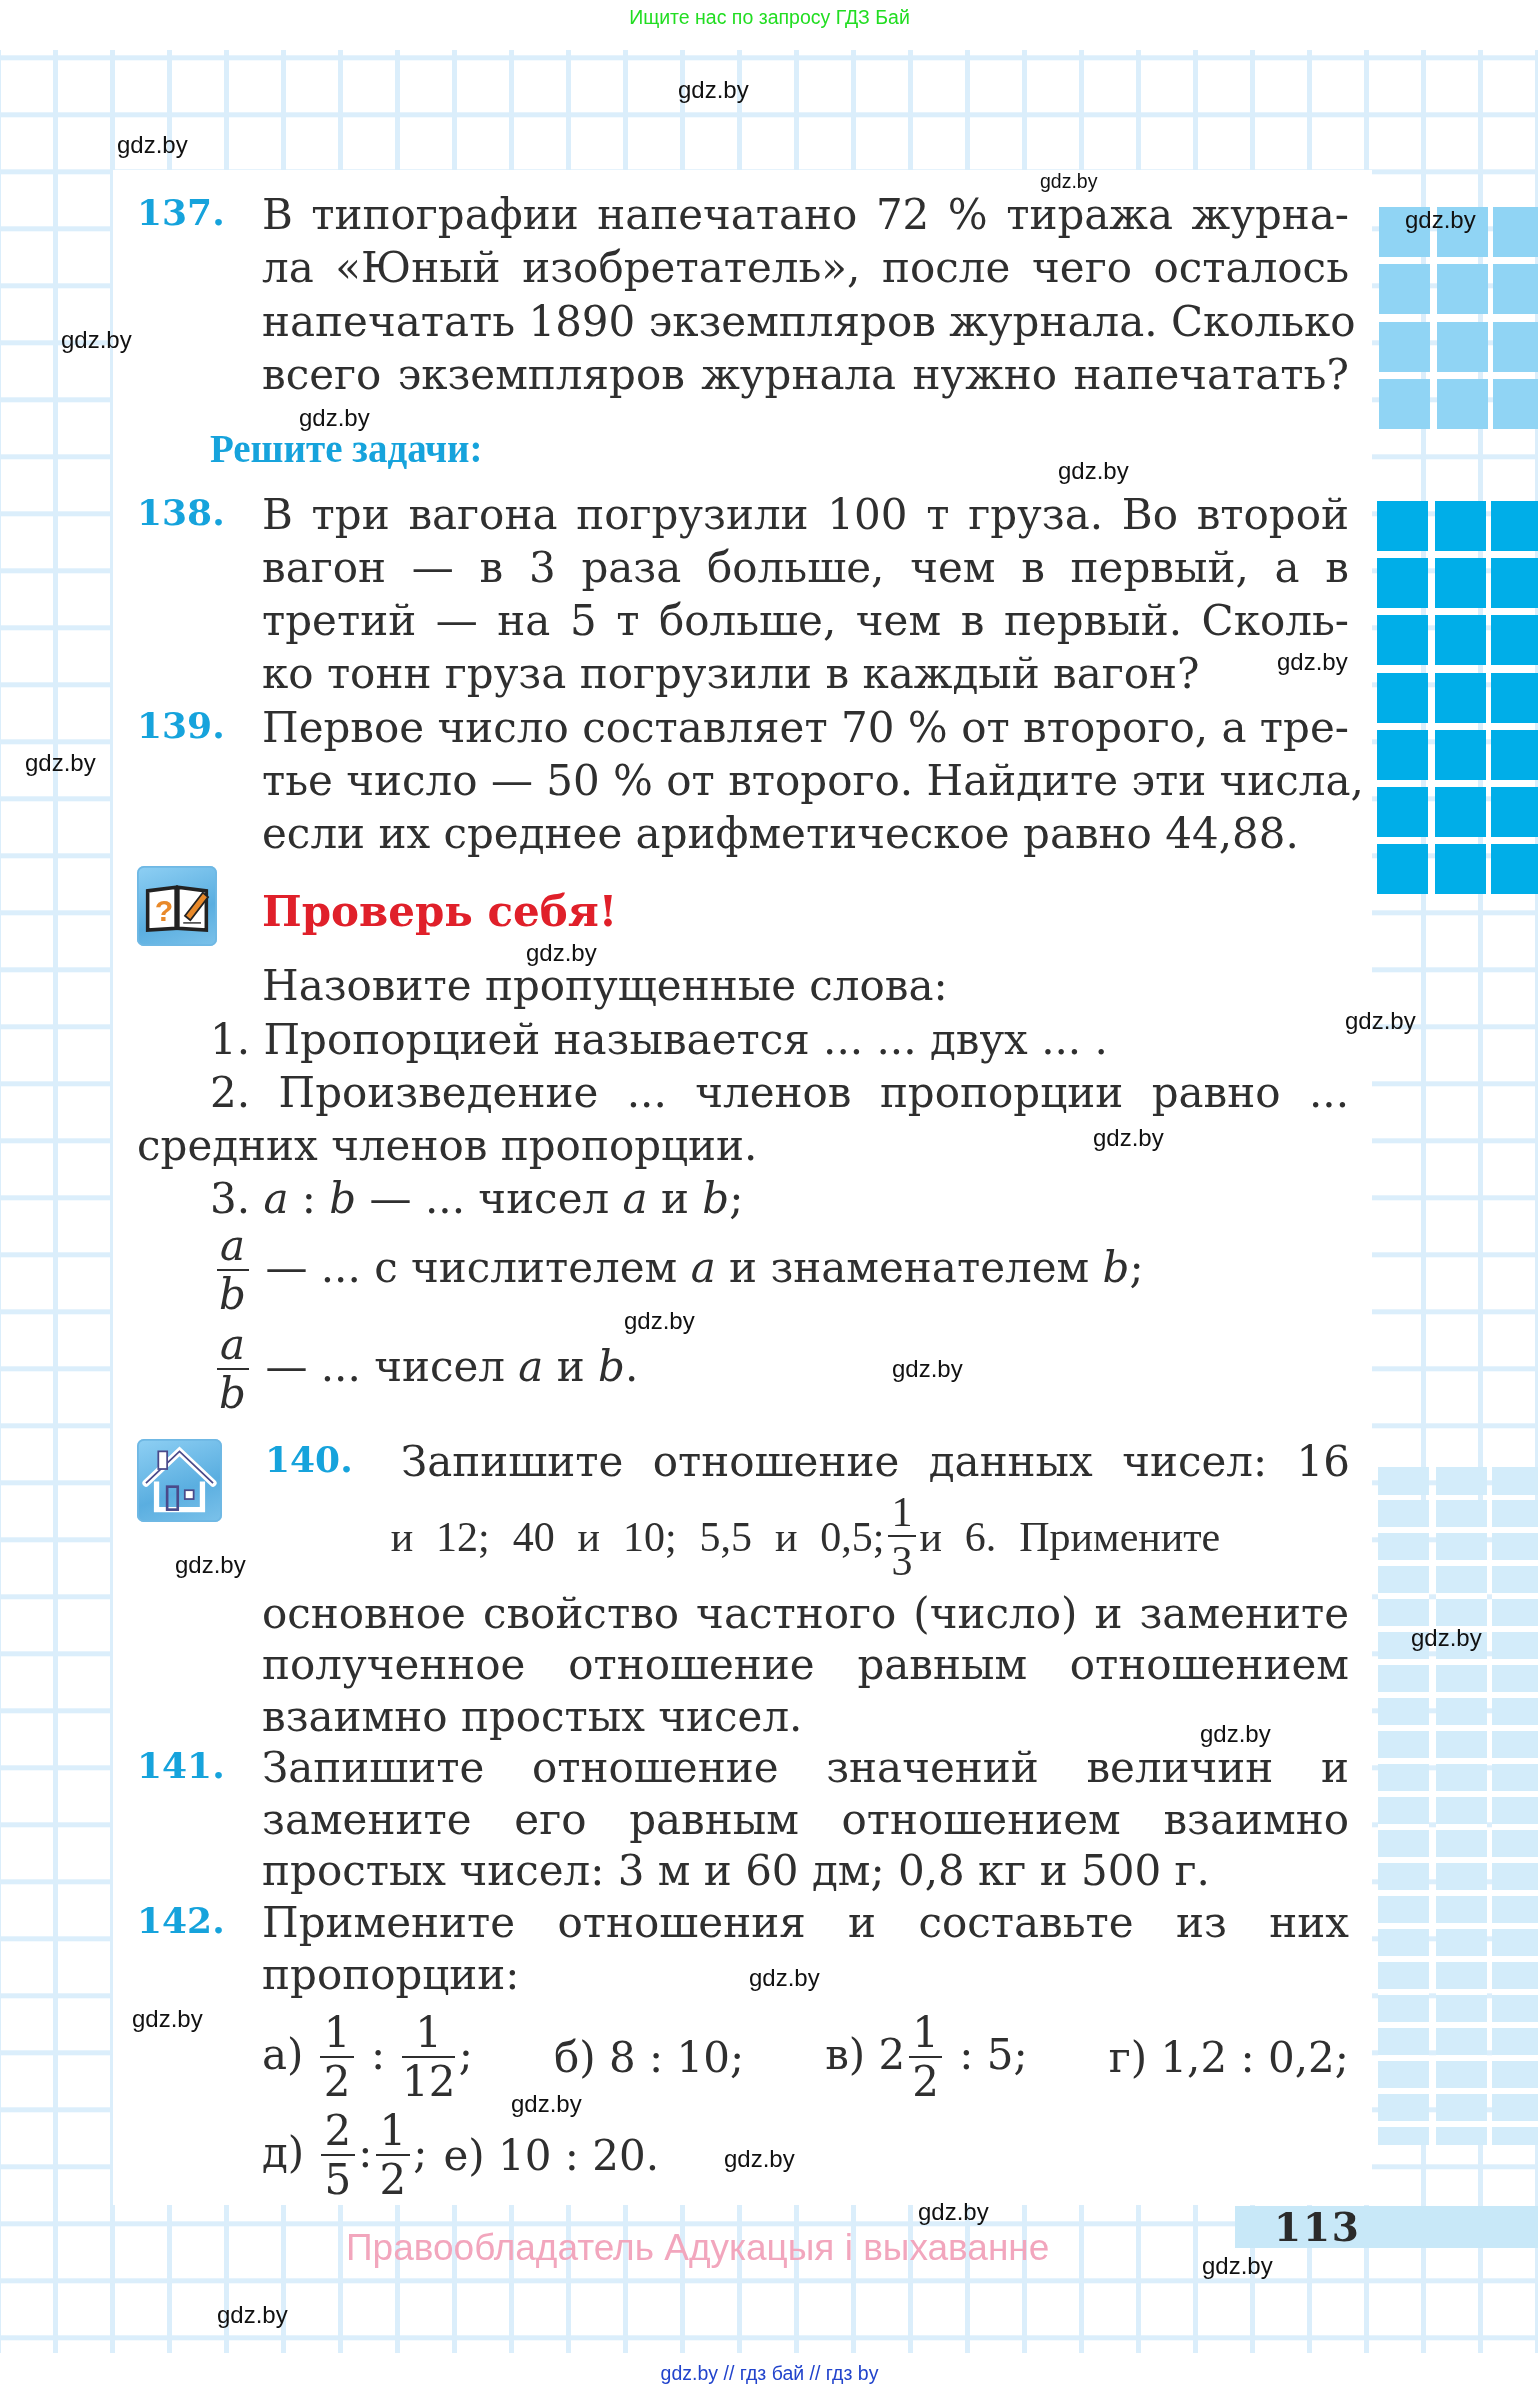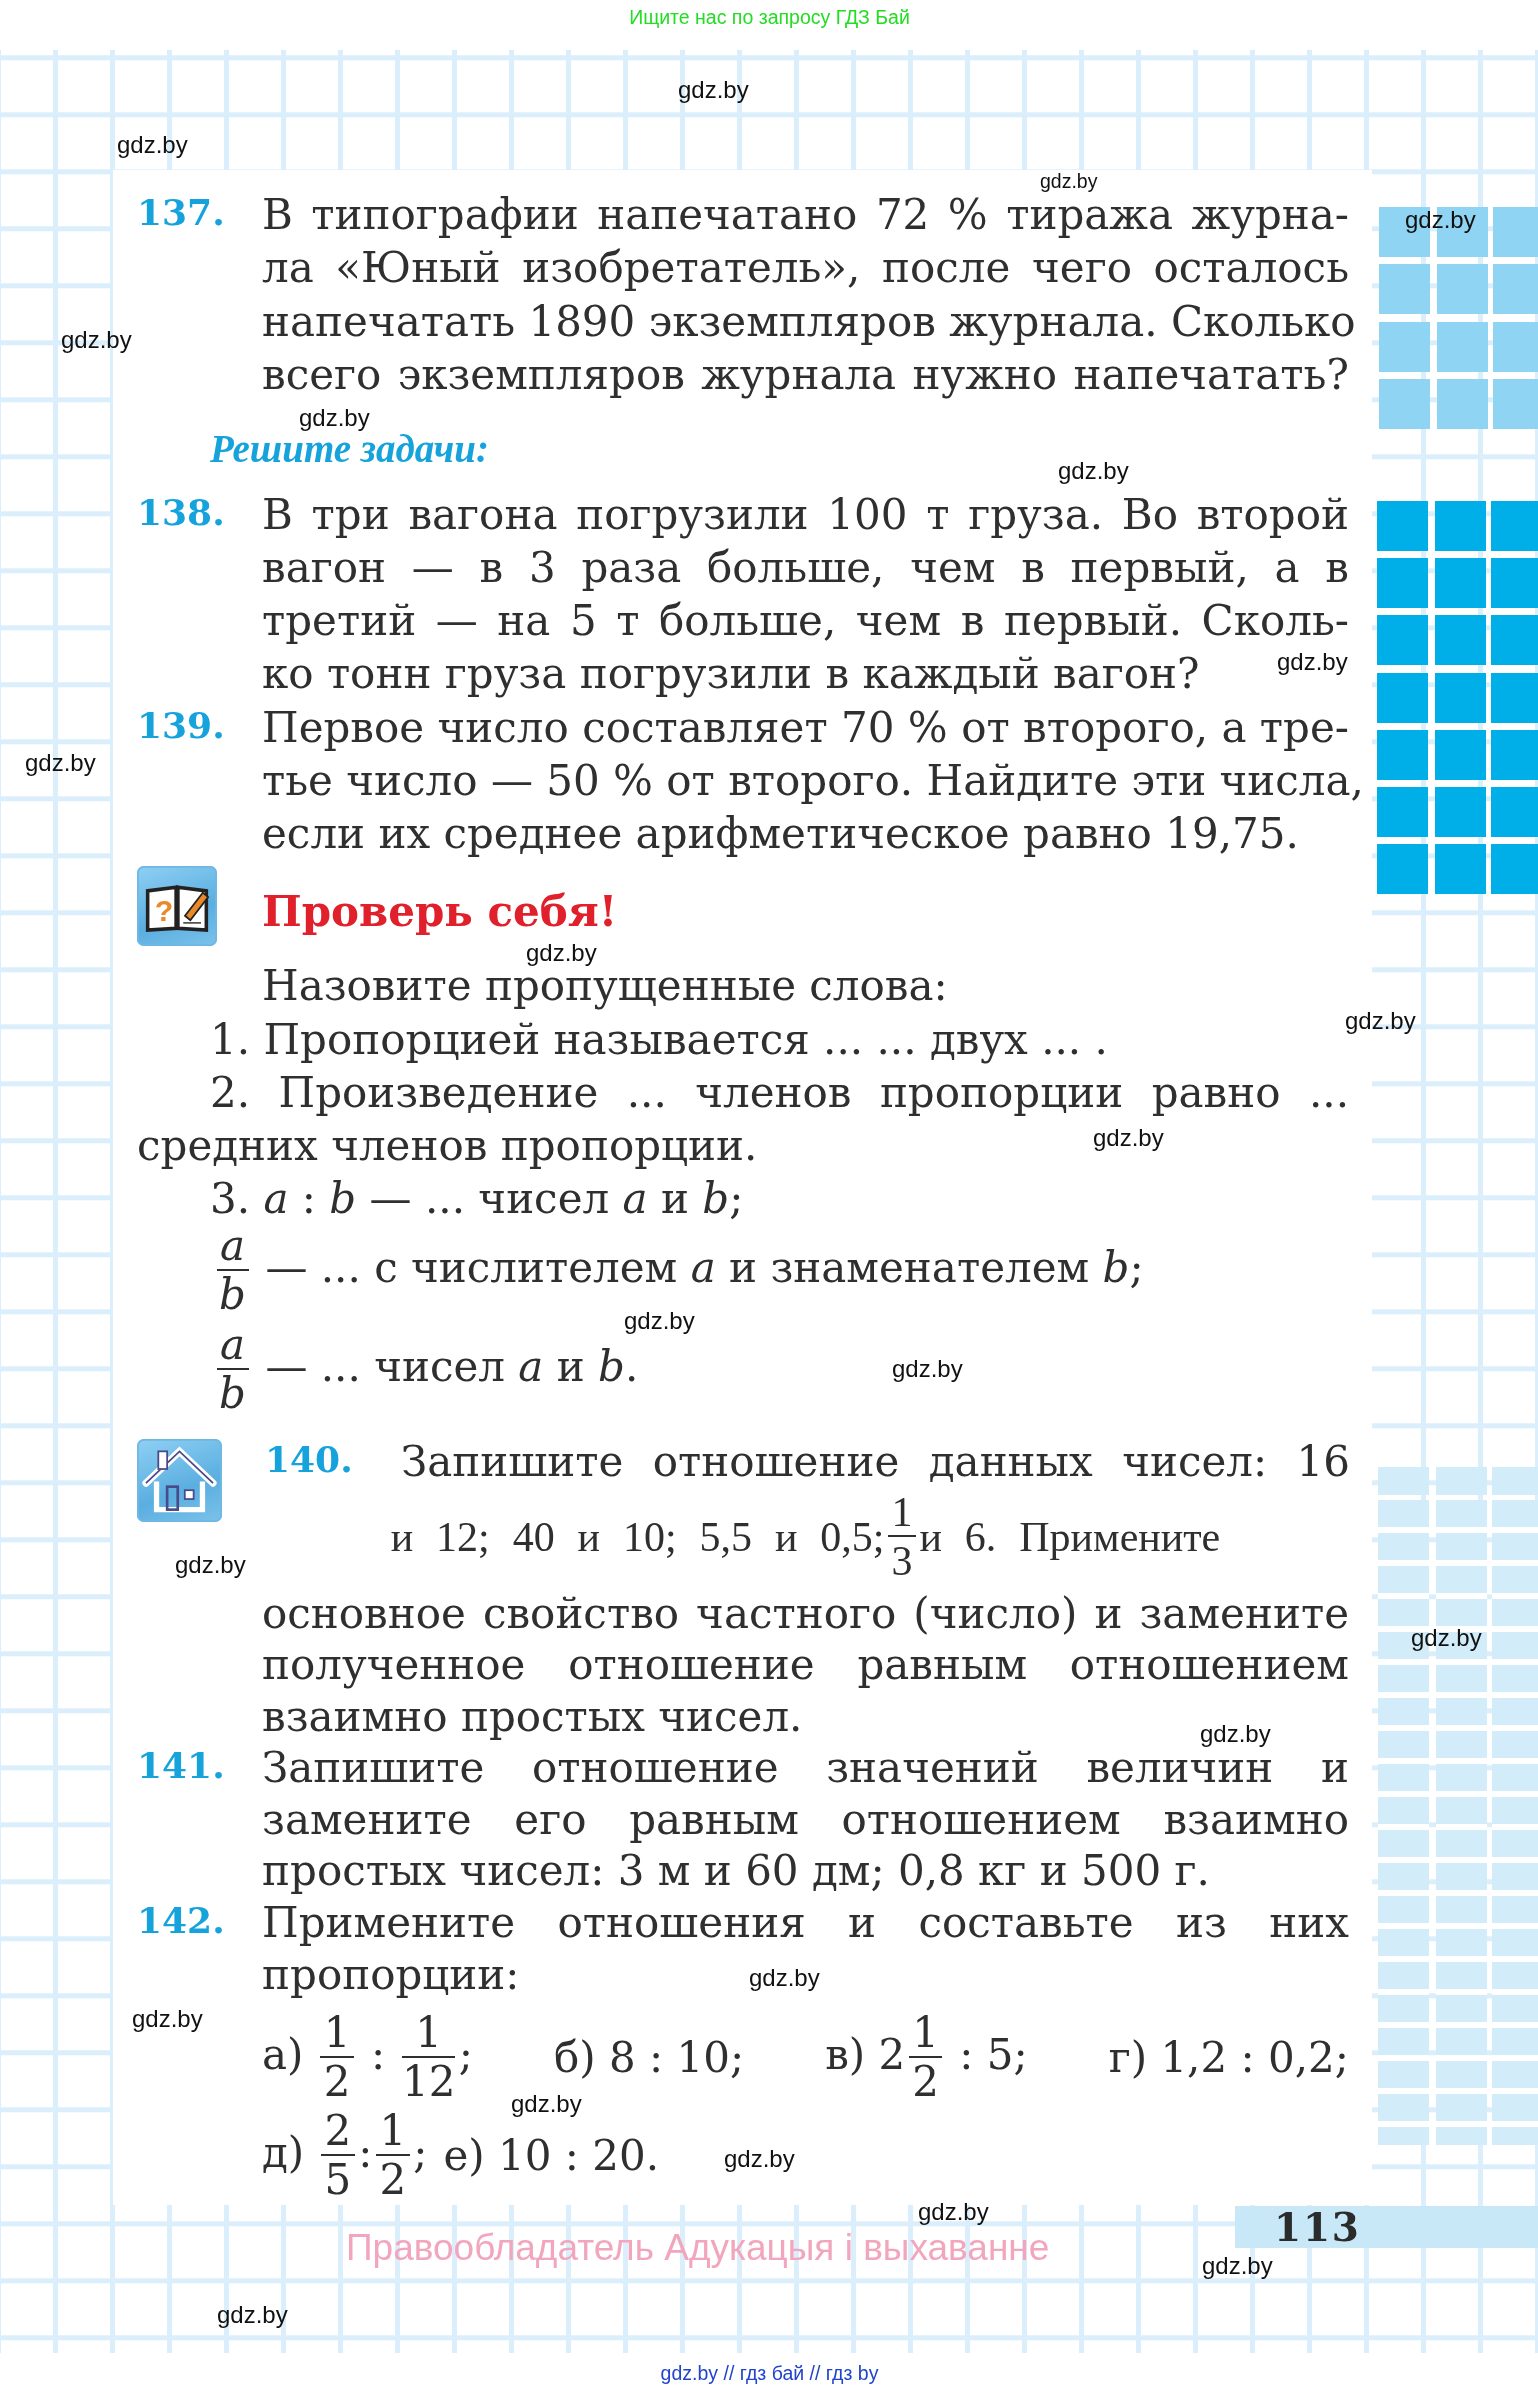--- a/index.html
+++ b/index.html
@@ -55,21 +55,21 @@
   .line {
     position: absolute; font-size: 42px; white-space: nowrap; line-height: 1;
     color: #2f2f2f;
   }
   .justify { text-align: justify; text-align-last: justify; }
   .num {
     position: absolute; font-size: 36px; font-weight: bold; color: #16a3dc; line-height: 1;
   }
   .section-title {
     position: absolute; font-size: 39px; font-weight: bold; color: #16a3dc;
-    font-family: "Liberation Serif", serif; line-height: 1; font-style: italic;
+    font-family: "Liberation Serif", serif; line-height: 1;
   }
   .red-title {
     position: absolute; font-size: 42px; font-weight: bold; color: #e0202a; line-height: 1;
   }
   .icon-box {
     position: absolute; width: 80px; height: 80px; border-radius: 7px;
     background: linear-gradient(160deg, #8fd0f4 0%, #5aaee0 60%, #7cc2ea 100%);
     box-shadow: inset 0 0 0 1.8px #6fb8e4;
   }
   .frac {
@@ -143,21 +143,21 @@
 
 <div class="num" style="left:137px;top:494px;">138.</div>
 <div class="line justify" style="left:262px;top:494px;width:1087px;">В три вагона погрузили 100 т груза. Во второй</div>
 <div class="line justify" style="left:262px;top:547px;width:1087px;">вагон — в 3 раза больше, чем в первый, а в</div>
 <div class="line justify" style="left:262px;top:600px;width:1087px;">третий — на 5 т больше, чем в первый. Сколь-</div>
 <div class="line" style="left:262px;top:653px;">ко тонн груза погрузили в каждый вагон?</div>
 
 <div class="num" style="left:137px;top:707px;">139.</div>
 <div class="line justify" style="left:262px;top:707px;width:1087px;">Первое число составляет 70 % от второго, а тре-</div>
 <div class="line justify" style="left:262px;top:760px;width:1087px;">тье число — 50 % от второго. Найдите эти числа,</div>
-<div class="line" style="left:262px;top:813px;">если их среднее арифметическое равно 19,75.</div>
+<div class="line" style="left:262px;top:813px;">если их среднее арифметическое равно 44,88.</div>
 
 <div class="icon-box" style="left:137px;top:866px;">
   <svg width="80" height="80" viewBox="0 0 90 90">
     <path d="M12 28 L44 24 L44 70 L12 72 Z" fill="#ffffff" stroke="#222" stroke-width="4"></path>
     <path d="M46 24 L78 28 L78 72 L46 70 Z" fill="#ffffff" stroke="#222" stroke-width="4"></path>
     <text x="20" y="62" font-size="34" font-weight="bold" fill="#e8892a" font-family="Liberation Sans, sans-serif">?</text>
     <path d="M54 56 L74 30 L80 35 L60 61 Z" fill="#e8892a" stroke="#222" stroke-width="2"></path>
     <line x1="52" y1="64" x2="72" y2="64" stroke="#555" stroke-width="2"></line>
   </svg>
 </div>

